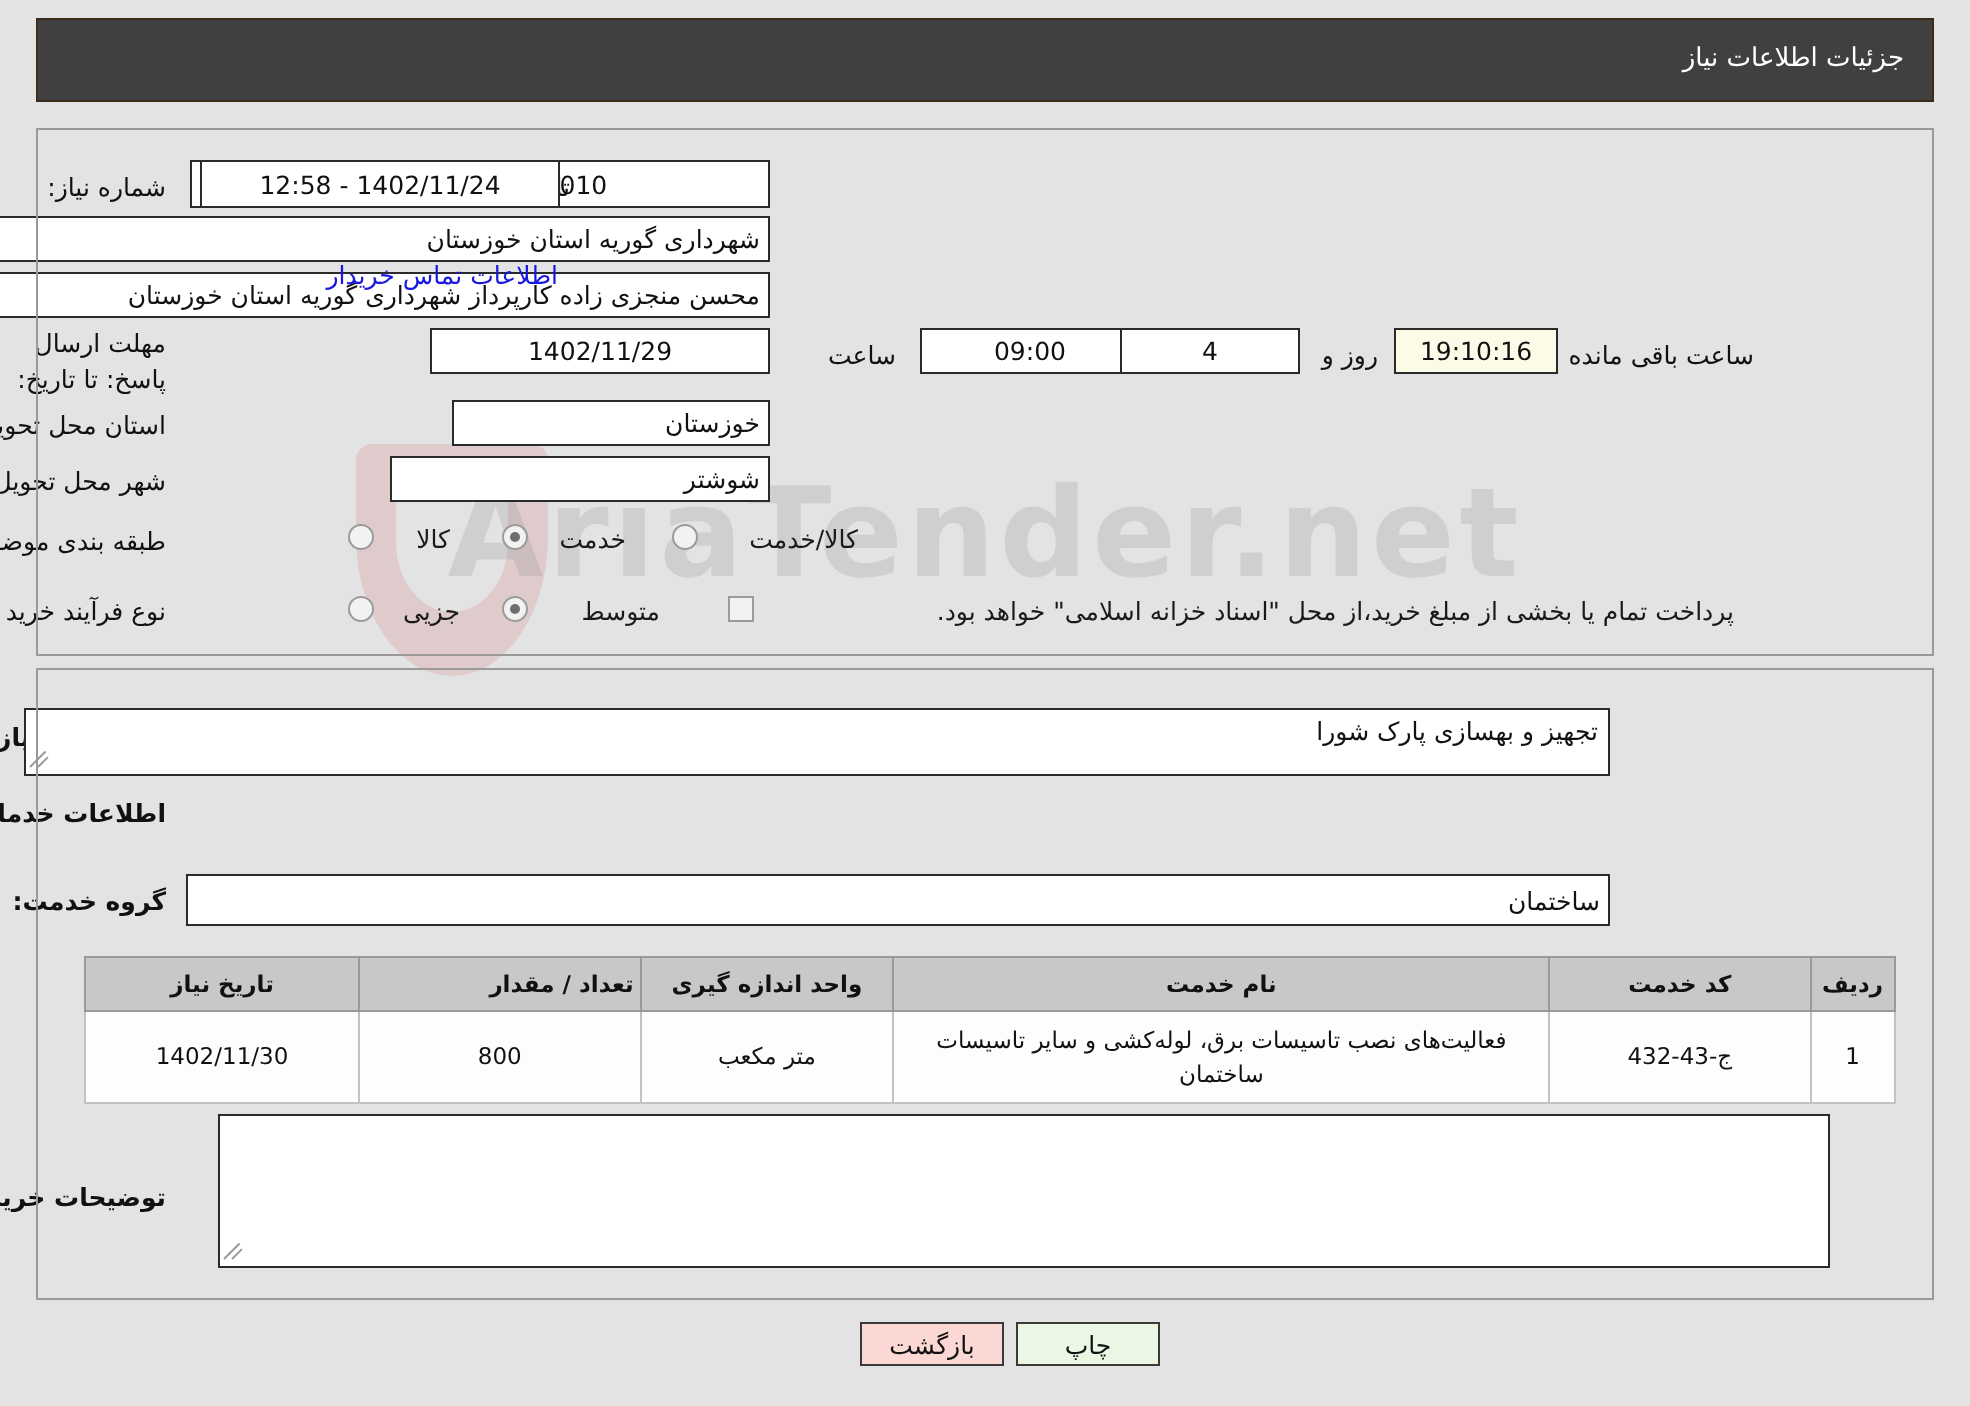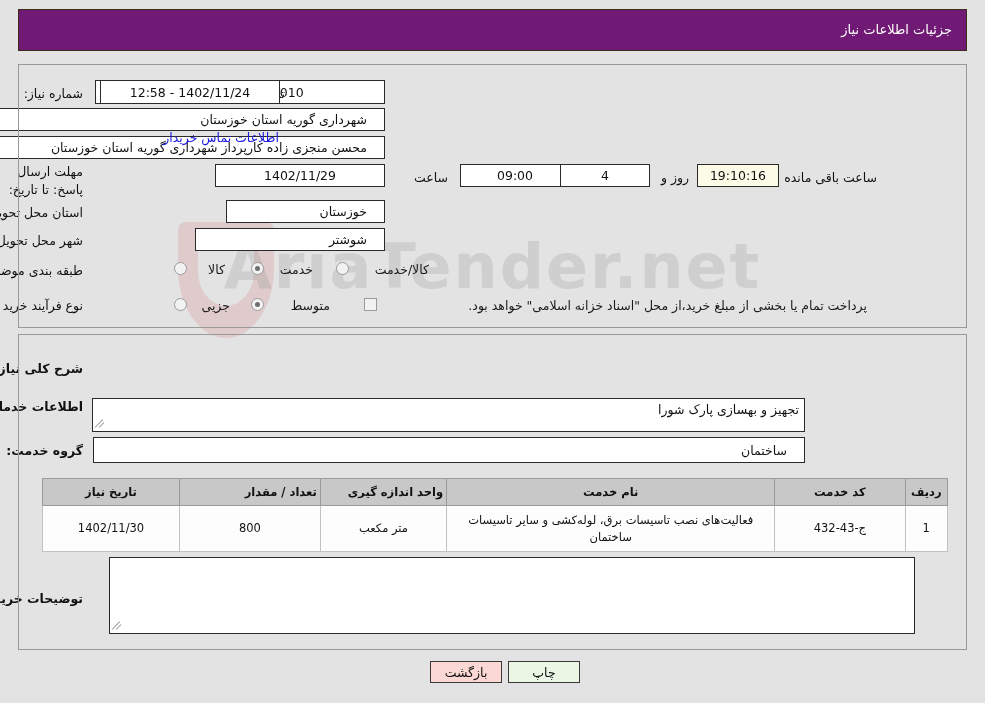--- a/index.html
+++ b/index.html
@@ -50,21 +50,21 @@
     background: #e3e3e3;
     border-radius: 4px 4px 50% 50%/4px 4px 60% 60%;
   }
 
   
   .header-bar {
     position: absolute;
     left: 18px; top: 9px;
     width: 949px;
     height: 42px;
-    background: #701a75;
+    background: #404040;
     border: 1px solid #3a2c18;
     box-sizing: border-box;
     z-index: 2;
   }
   .header-title {
     position: absolute;
     right: 14px;
     top: 12px;
     color: #ffffff;
     font-size: 13px;
@@ -92,21 +92,21 @@
     white-space: nowrap;
   }
   .inp {
     position: absolute;
     box-sizing: border-box;
     background: #ffffff;
     border: 1px solid #2a2a2a;
     font-family: "DejaVu Sans", "Liberation Sans", sans-serif;
     font-size: 12.5px;
     color: #111;
-    padding: 0 17px;
+    padding: 0 4px;
     display: flex;
     align-items: center;
     overflow: hidden;
     white-space: nowrap;
   }
   .inp.c { justify-content: center; }
   .inp.r { justify-content: flex-start; }
   .inp.timer {
     background: #fbfbe8;
     justify-content: center;
@@ -289,37 +289,37 @@
 <div class="radio-lbl" style="right:755px; top:298px;">جزیی</div>
 <div class="radio on" id="rad-p1" style="right:721px; top:298px;"></div>
 <div class="radio-lbl" style="right:655px; top:298px;">متوسط</div>
 
 <div class="chk" id="chk-treasury" style="right:608px; top:298px;"></div>
 <div class="chk-lbl" style="right:118px; top:298px;">پرداخت تمام یا بخشی از مبلغ خرید،از محل "اسناد خزانه اسلامی" خواهد بود.</div>
 
 <div class="panel" id="panel-bottom"></div>
 
 <div class="section-title" style="right:902px; top:361px;">شرح کلی نیاز:</div>
-<div class="ta" style="right:180px; top:354px; width:713px; height:34px;margin-top:44px;">تجهیز و بهسازی پارک شورا<div class="grip">
+<div class="ta" style="right:180px; top:354px; width:793px; height:34px;">تجهیز و بهسازی پارک شورا<div class="grip">
     <span style="left:0; top:9px; width:11px; transform:rotate(-45deg);"></span>
     <span style="left:4px; top:9px; width:7px; transform:rotate(-45deg);"></span>
   </div></div>
 
 <div class="section-title" style="right:902px; top:399px;">اطلاعات خدمات مورد نیاز</div>
 
 <div class="section-title" style="right:902px; top:443px;">گروه خدمت:</div>
 <div class="inp r" style="right:180px; top:437px; width:712px; height:26px;">ساختمان</div>
 
 <table class="tbl">
   <thead>
     <tr>
       <th style="width:36px;">ردیف</th>
       <th style="width:130px;">کد خدمت</th>
       <th style="width:348px;">نام خدمت</th>
-      <th style="width:128px;text-align:right;">واحد اندازه گیری</th>
+      <th style="width:128px;">واحد اندازه گیری</th>
       <th style="width:144px;text-align:right;">تعداد / مقدار</th>
       <th style="width:136px;">تاریخ نیاز</th>
     </tr>
   </thead>
   <tbody>
     <tr>
       <td>1</td>
       <td>ج-43-432</td>
       <td>فعالیت‌های نصب تاسیسات برق، لوله‌کشی و سایر تاسیسات ساختمان</td>
       <td>متر مکعب</td>

